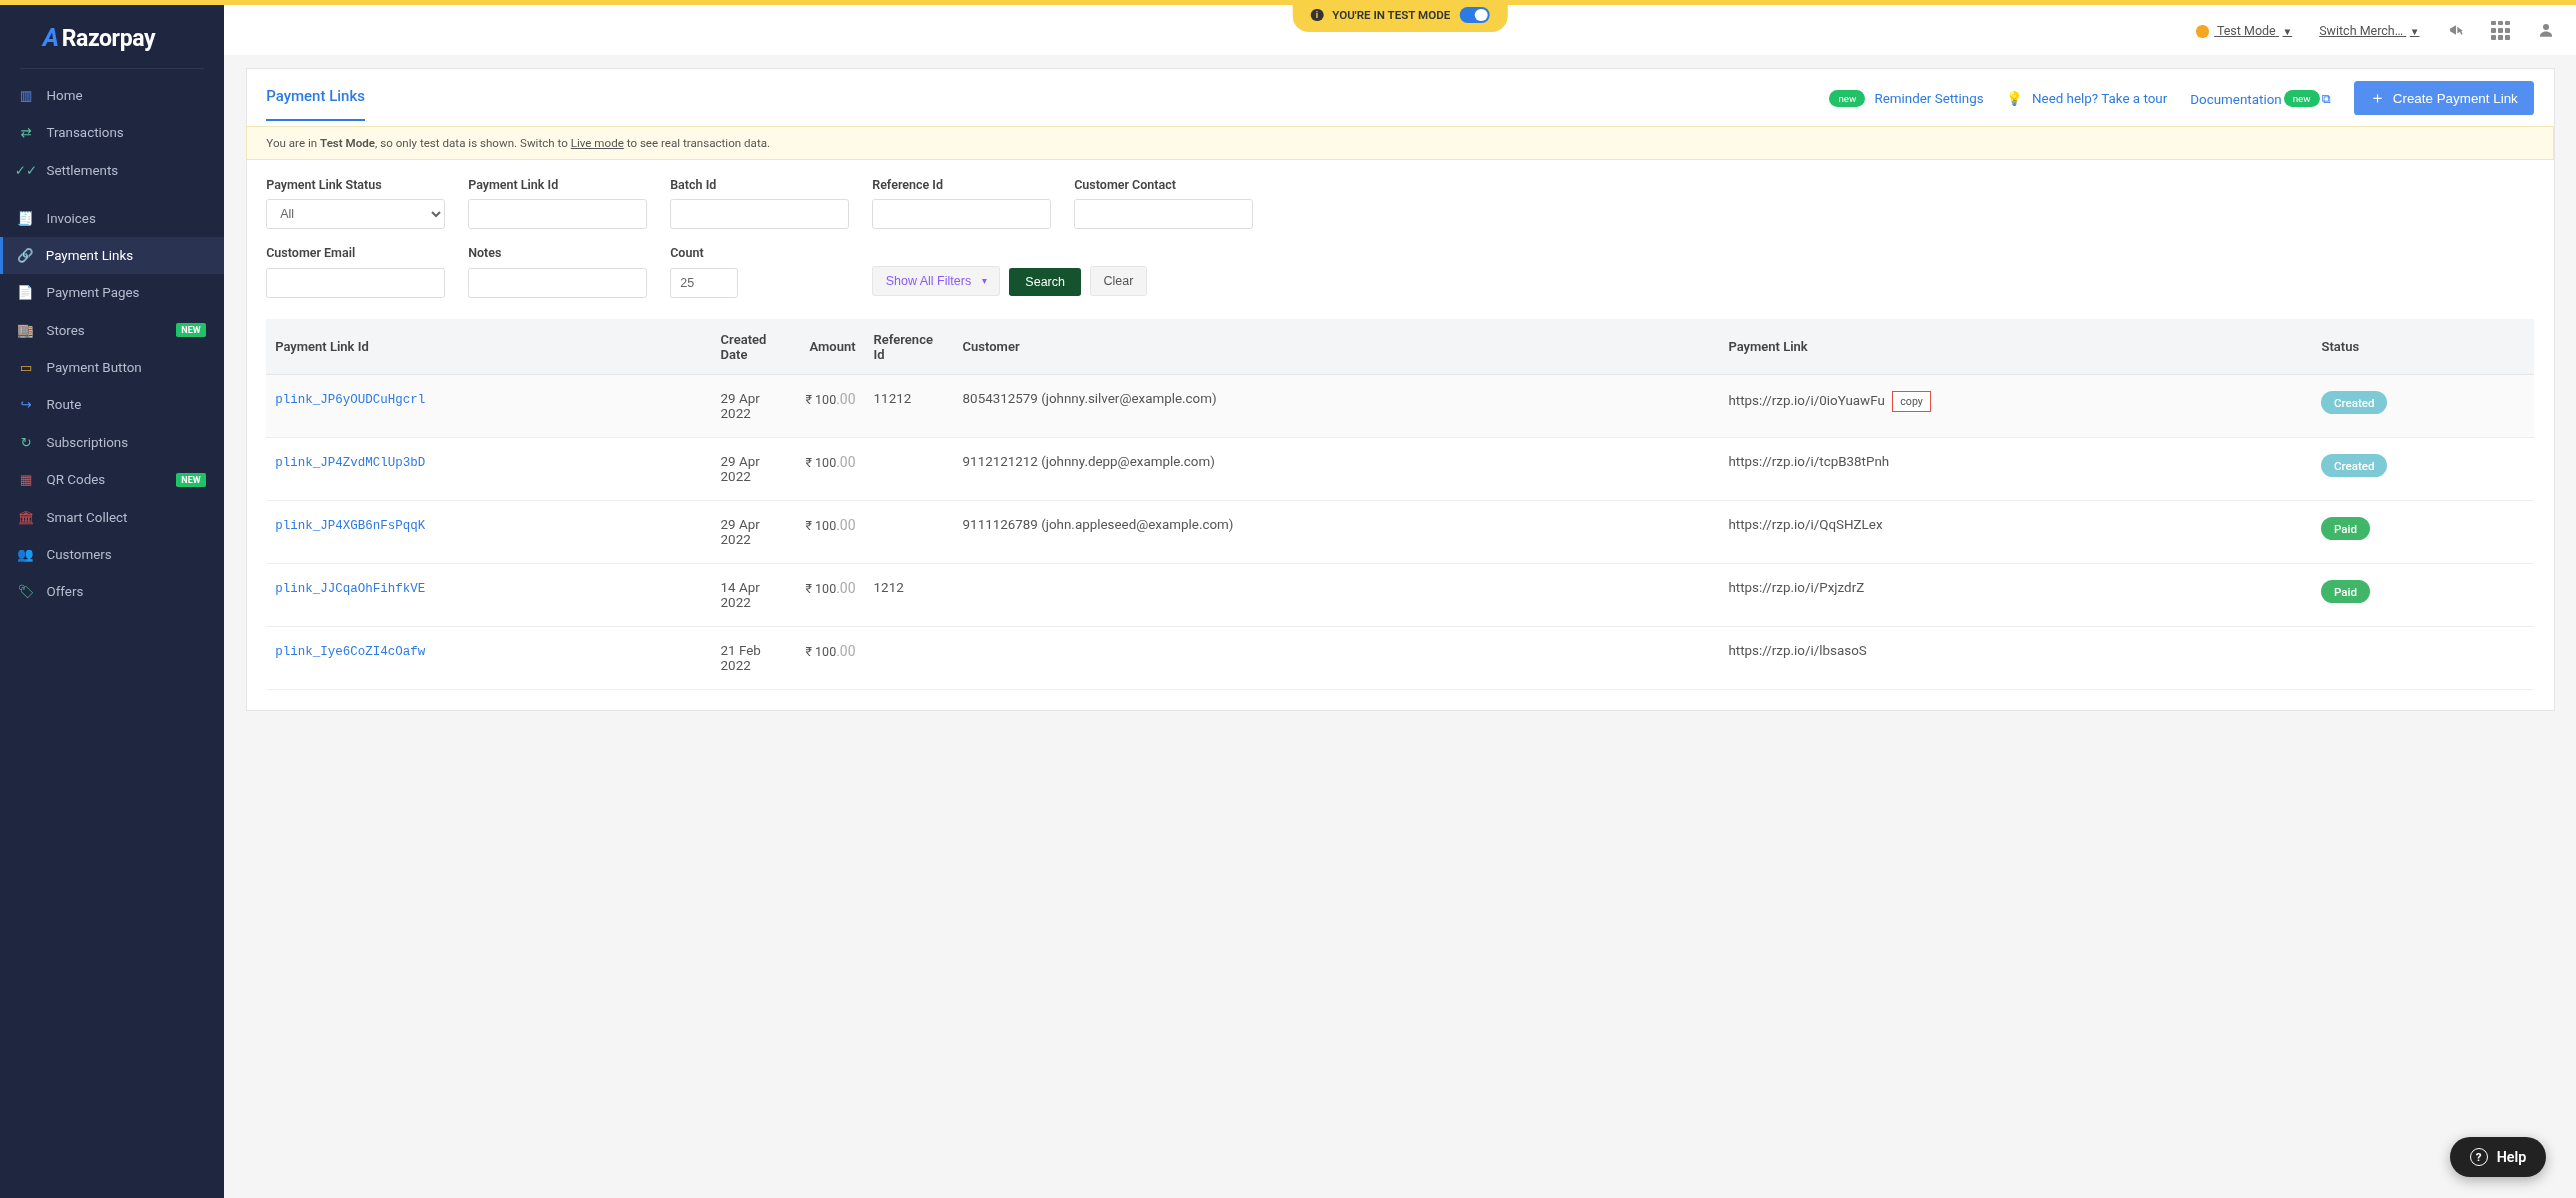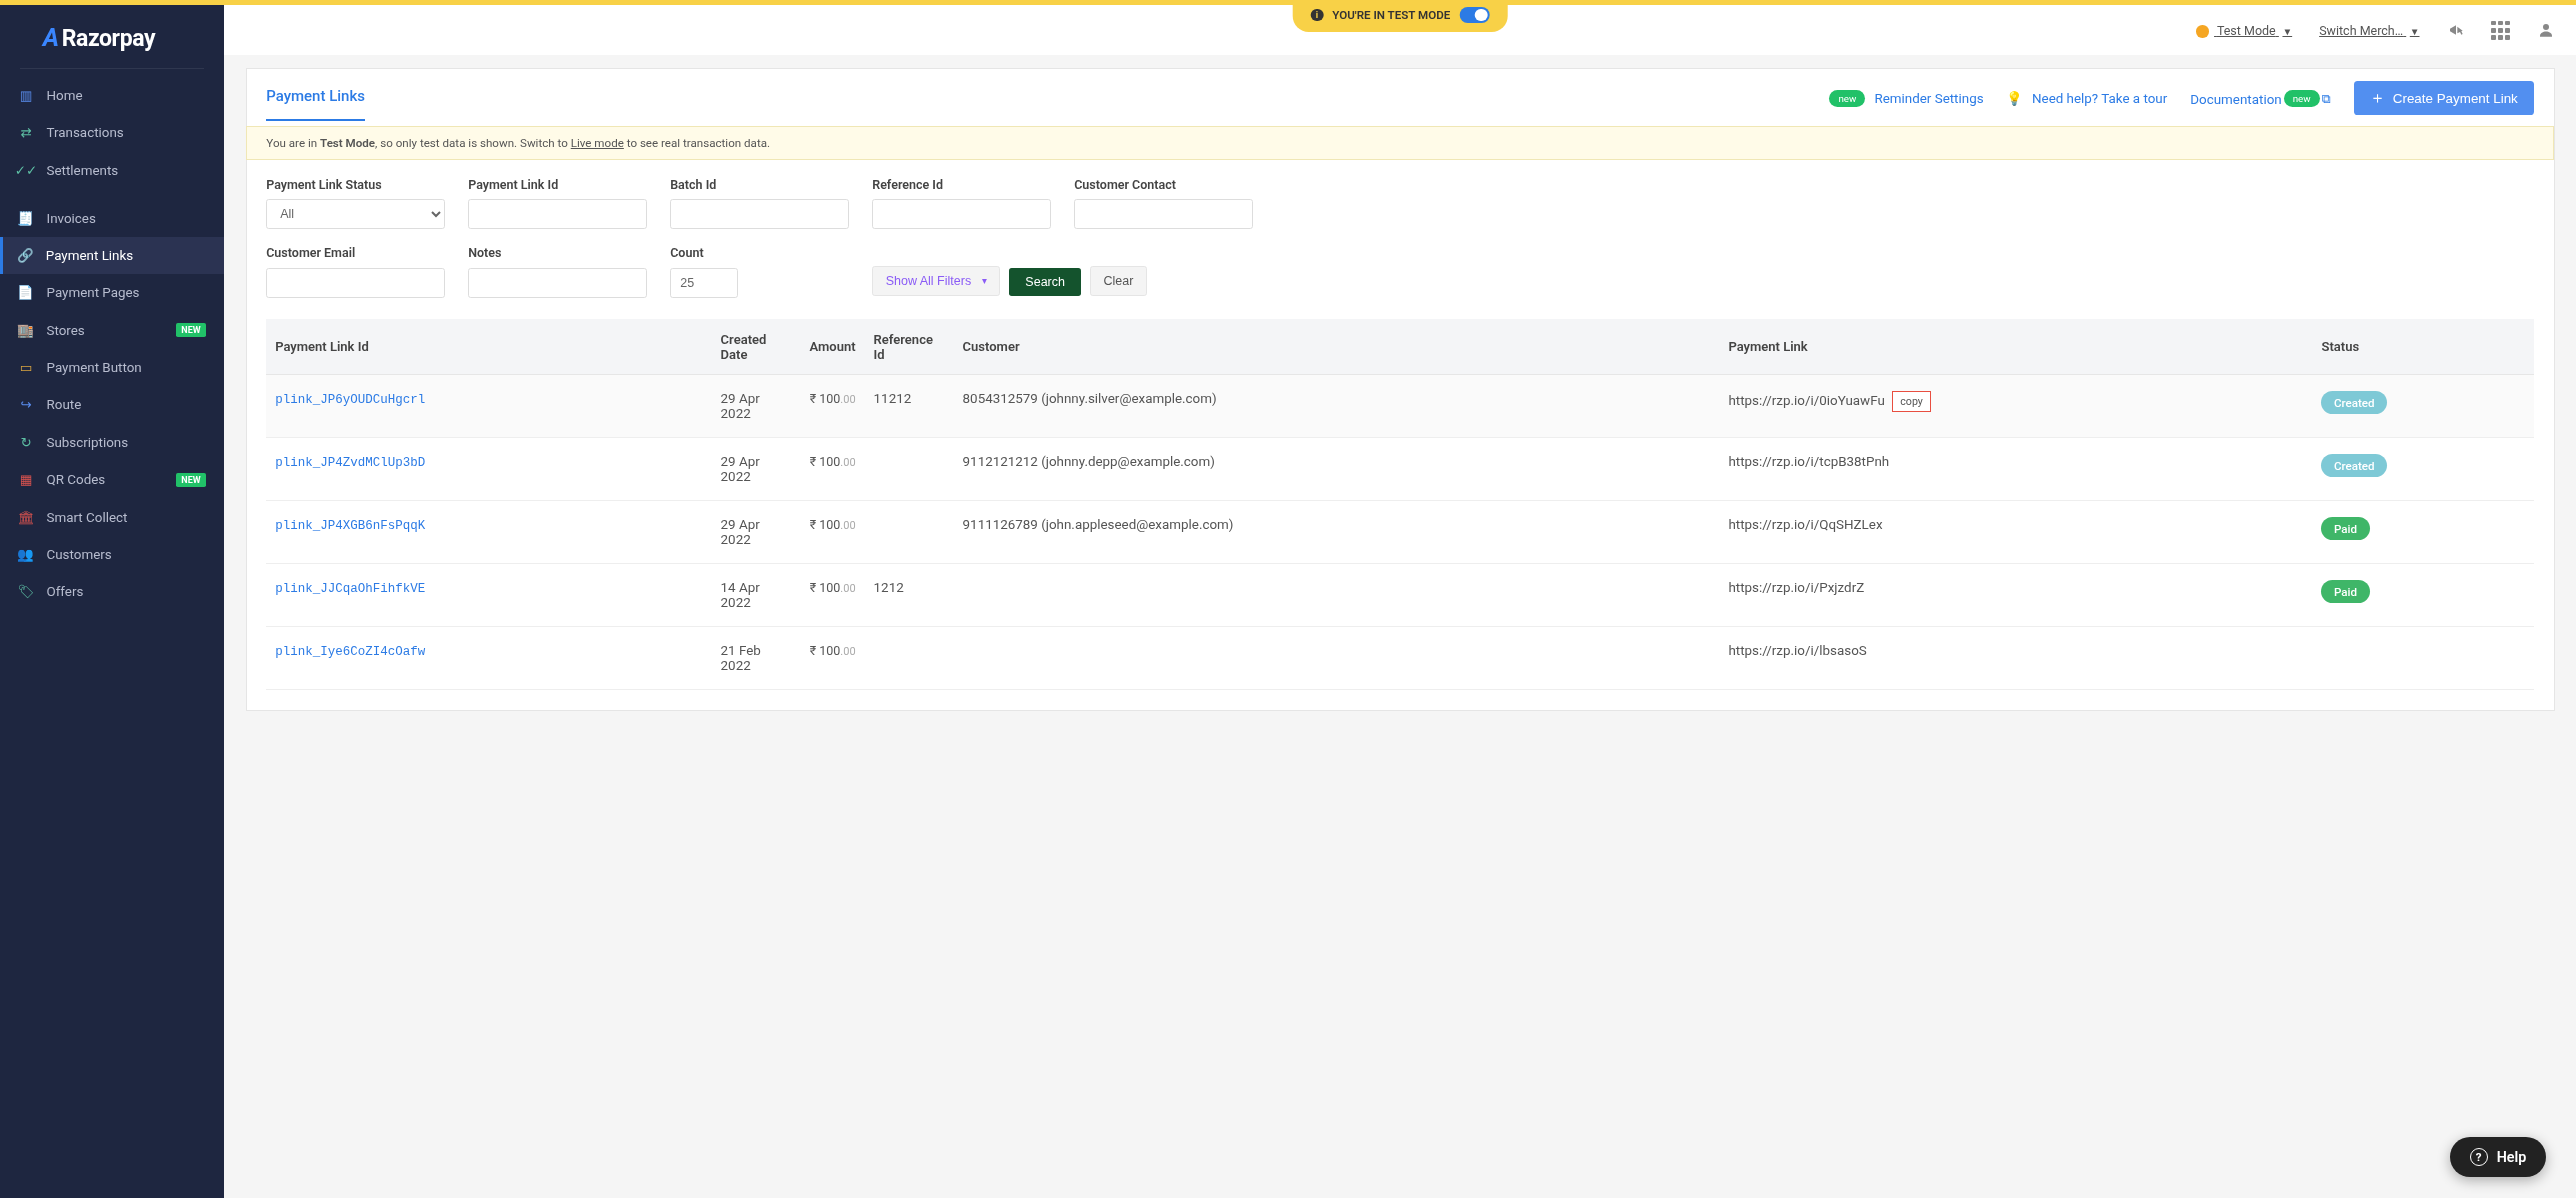--- a/index.html
+++ b/index.html
@@ -319,21 +319,21 @@
   padding: 16px 9px;
   border-bottom: 0.9px solid #eee;
   font-size: 13.4px;
   color: #555;
   vertical-align: top;
 }
 tbody tr:first-child { background: #fafafa; }
 .mono { font-family: "SFMono-Regular", Consolas, "Liberation Mono", Menlo, monospace; color: #2c7be5; font-size: 12.5px; }
 .link-url { color: #555; }
 .amount-cur { font-size: 12.5px; }
-.amount-dec { color: #aaa; font-size: 11px; text-align: right; }
+.amount-dec { color: #aaa; font-size: 14px; text-align: right; }
 .copy-btn {
   border: 1.8px solid #e84e40;
   padding: 2.7px 7.2px;
   font-size: 10.7px;
   color: #555;
   background: #fff;
   margin-left: 7.2px;
   display: inline-block;
   cursor: pointer;
 }

